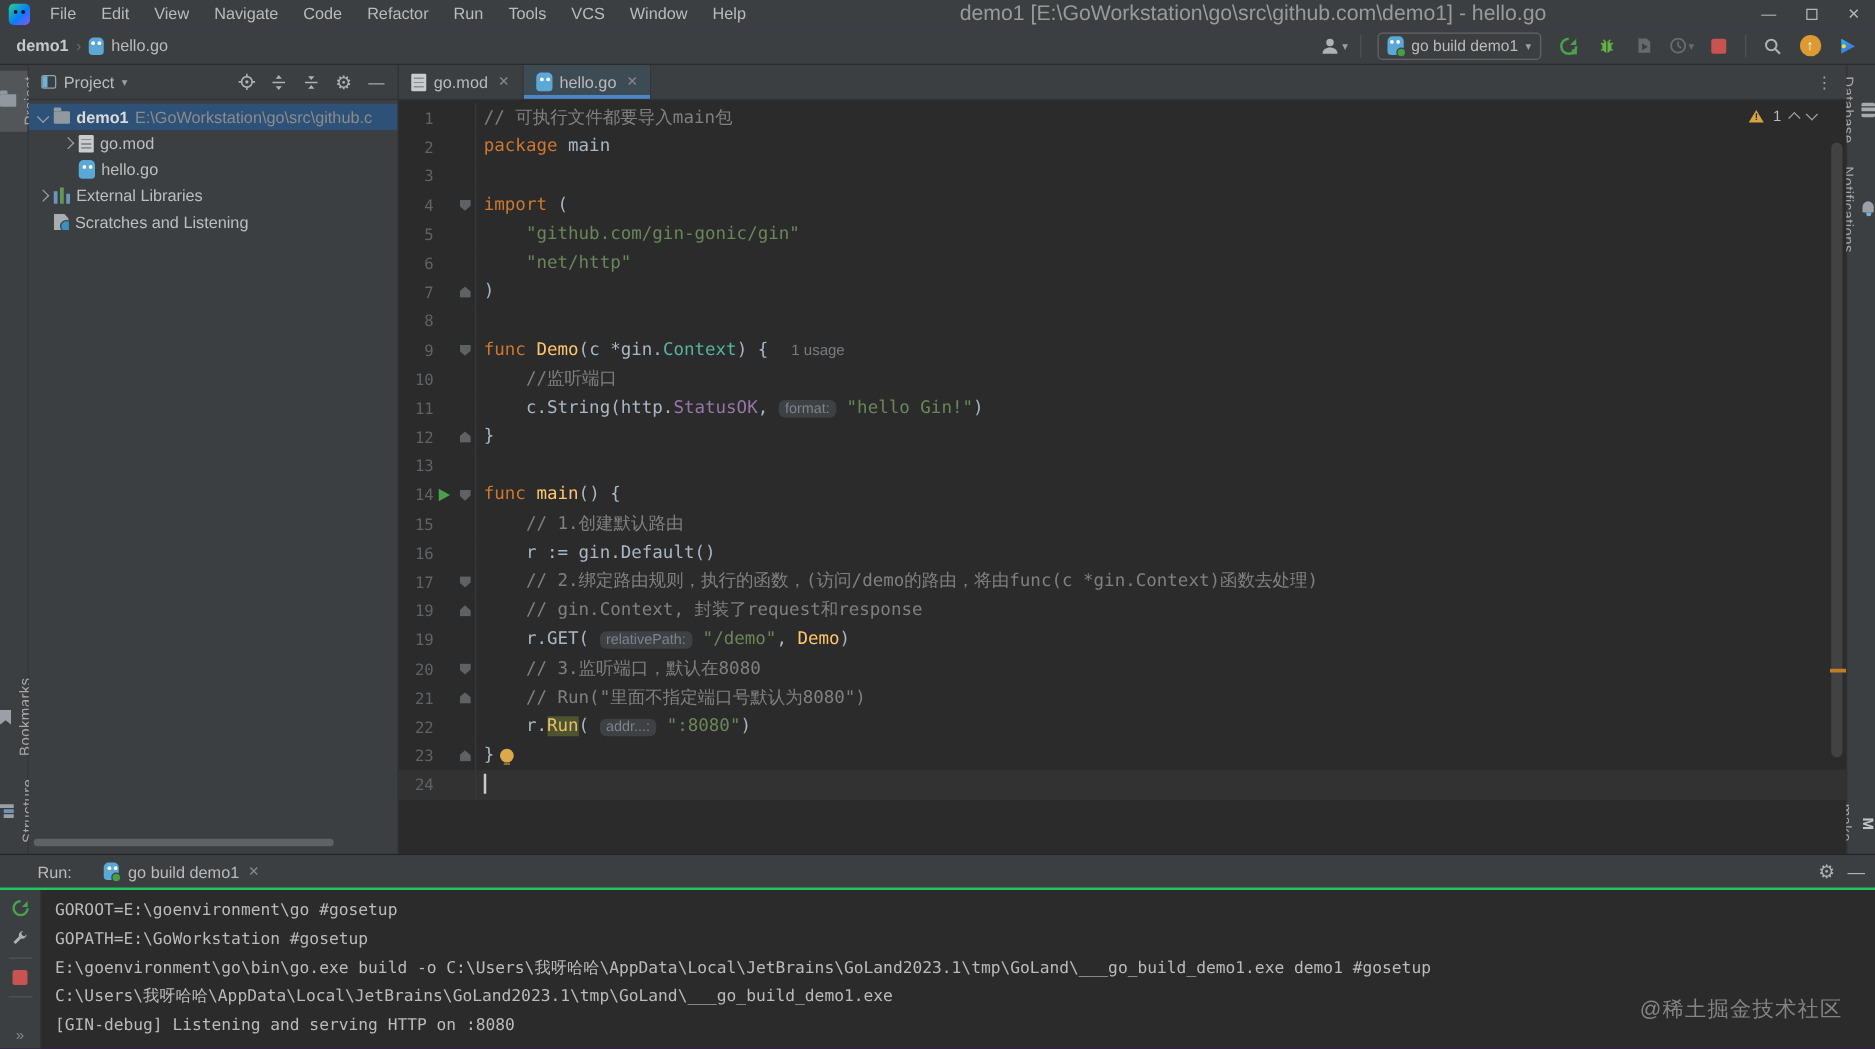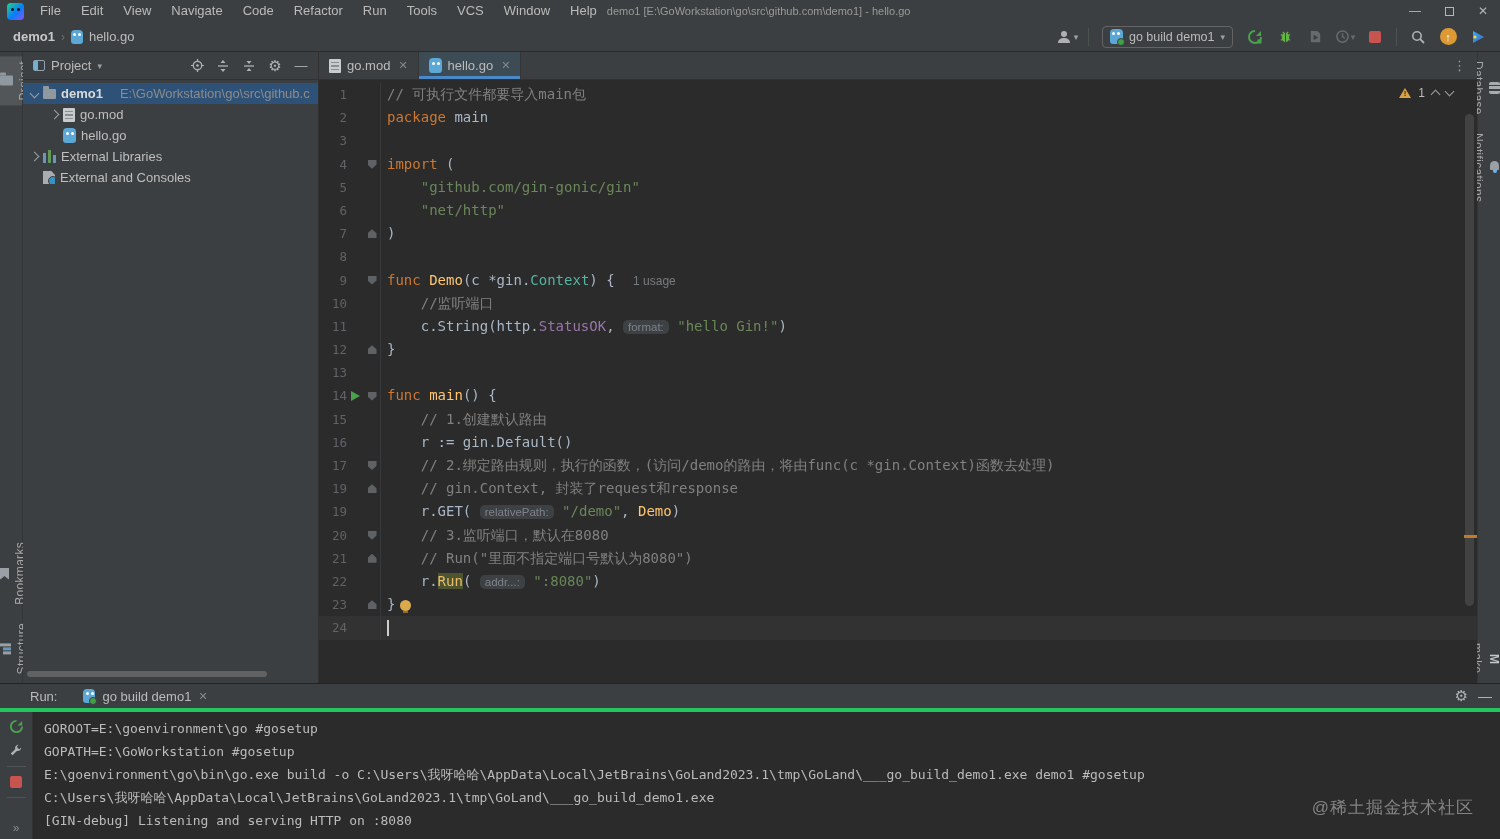--- a/index.html
+++ b/index.html
@@ -8,21 +8,21 @@
        font-family:"Liberation Sans",sans-serif;color:#BBBBBB;overflow:hidden;
        display:flex;flex-direction:column;font-size:13px;-webkit-font-smoothing:antialiased}
 
   
   .titlebar{height:22px;display:flex;align-items:center;background:#3C3F41;flex:0 0 auto}
   .applogo{width:17px;height:17px;margin:0 6px 0 7px;border-radius:4px;
            background:linear-gradient(135deg,#21D789 0%,#087CFA 55%,#8B57F5 100%);position:relative;flex:0 0 auto}
   .applogo::after{content:"";position:absolute;left:4px;top:5px;width:3px;height:3px;border-radius:50%;
            background:#0c1021;box-shadow:6px 0 0 #0c1021}
   .menu-item{padding:0 10px;line-height:22px;color:#BBBBBB;cursor:default}
-  .win-title{flex:1;text-align:left;color:#9A9A9A;font-size:11px;white-space:nowrap;overflow:hidden}
+  .win-title{flex:1;text-align:center;color:#9A9A9A;font-size:17px;white-space:nowrap;overflow:hidden}
   .win-controls{display:flex;flex:0 0 auto}
   .win-btn{width:34px;height:22px;display:flex;align-items:center;justify-content:center;color:#B6B6B6;font-size:12px}
   .win-btn .maxbox{width:9px;height:9px;border:1.3px solid #B6B6B6}
 
   
   .navbar{height:30px;display:flex;align-items:center;background:#3C3F41;border-bottom:1px solid #2B2B2B;flex:0 0 auto}
   .crumbs{display:flex;align-items:center;padding-left:13px;gap:6px}
   .crumb-project{font-weight:bold;color:#C8C8C8}
   .crumb-sep{color:#6E6E6E;font-size:12px}
   .navbar-right{margin-left:auto;display:flex;align-items:center;gap:6px;padding-right:10px}
@@ -80,21 +80,21 @@
   .panelicon{width:12px;height:11px;border:1.3px solid #8FA3B0;border-radius:2px;position:relative}
   .panelicon::before{content:"";position:absolute;left:0;top:0;width:4px;height:100%;background:#6FB2D6}
   .phead .ptitle{color:#BBBBBB}
   .phead-icons{margin-left:auto;display:flex;align-items:center;gap:4px}
   .pic{width:22px;height:22px;display:flex;align-items:center;justify-content:center;color:#AFB1B3;border-radius:3px;font-size:13px}
   .tree{padding-top:3px;position:relative;flex:1;overflow:hidden}
   .trow{height:21px;display:flex;align-items:center;white-space:nowrap;overflow:hidden;gap:5px;padding-right:4px}
   .trow.sel{background:#2D5177}
   .trow .tlabel{color:#BFBFBF}
   .trow .tlabel.b{font-weight:bold;color:#DADADA}
-  .trow .tpath{color:#8C8C8C;margin-left:12px}
+  .trow .tpath{color:#8C8C8C;margin-left:0}
   .chev{width:7px;height:7px;border-right:1.6px solid #9DA0A3;border-bottom:1.6px solid #9DA0A3;flex:0 0 auto}
   .chev.right{transform:rotate(-45deg)}
   .chev.down{transform:rotate(45deg)}
   .chev.none{border:none}
   .ticon{display:inline-block;position:relative;flex:0 0 auto}
   .i-gomod{width:12px;height:14px;background:#C9CCCE;border-radius:1px;position:relative}
   .i-gomod::before{content:"";position:absolute;left:2px;top:3px;width:8px;height:8px;
        background:repeating-linear-gradient(#8A8D90 0 1.4px,transparent 1.4px 3.4px)}
   .i-gofile{width:13px;height:15px;border-radius:4px 4px 3px 3px;background:#5BA7D6;position:relative}
   .i-gofile::before{content:"";position:absolute;top:3.5px;left:3px;width:3px;height:3px;border-radius:50%;background:#fff;box-shadow:5px 0 0 #fff}
@@ -142,21 +142,21 @@
   .warn-tri{width:0;height:0;border-left:6px solid transparent;border-right:6px solid transparent;border-bottom:10px solid #D9A343;position:relative}
   .warn-tri::after{content:"!";position:absolute;left:-1.6px;top:1px;color:#2B2B2B;font-size:8px;font-weight:bold}
   .ichev{width:7px;height:7px;border-right:1.6px solid #9DA0A3;border-bottom:1.6px solid #9DA0A3}
   .ichev.up{transform:rotate(-135deg);margin-top:3px}
   .ichev.dn{transform:rotate(45deg);margin-bottom:3px}
   .vscroll{position:absolute;top:34px;right:3px;width:9px;height:492px;border-radius:5px;background:rgba(170,170,170,.18)}
   .stripe-mark{position:absolute;right:0;top:455px;width:13px;height:3px;background:#C07D28}
 
   
   .runpanel{height:156px;border-top:1px solid #232323;background:#2B2B2B;display:flex;flex-direction:column;flex:0 0 auto}
-  .runhead{height:28px;background:#3C3F41;border-bottom:4px solid #22c55e;display:flex;align-items:center;gap:8px;padding:0 8px 0 30px;flex:0 0 auto}
+  .runhead{height:28px;background:#3C3F41;border-bottom:2px solid #22c55e;display:flex;align-items:center;gap:8px;padding:0 8px 0 30px;flex:0 0 auto}
   .runtab{display:flex;align-items:center;gap:7px;margin-left:14px;padding:2px 4px}
   .runtab .x{color:#85898C;font-size:11px}
   .runhead-right{margin-left:auto;display:flex;align-items:center;gap:10px}
   .gearglyph{color:#AFB1B3;font-size:15px}
   .minus{color:#AFB1B3;font-size:14px}
   .runbody{flex:1;display:flex;min-height:0}
   .runtools{width:33px;background:#3C3F41;border-right:1px solid #323232;display:flex;flex-direction:column;align-items:center;gap:9px;padding-top:7px}
   .rt-sep{width:19px;height:1px;background:#515456}
   .rerun{color:#4AA14C;font-size:15px;font-weight:bold;line-height:14px}
   .moreArr{margin-top:auto;margin-bottom:4px;color:#85898C;font-size:12px}
@@ -340,21 +340,21 @@
             <span class="tlabel">hello.go</span>
           </div>
           <div class="trow" style="padding-left: 8px;">
             <span class="chev right"></span>
             <span class="ticon i-extlib"></span>
             <span class="tlabel">External Libraries</span>
           </div>
           <div class="trow" style="padding-left: 8px;">
             <span class="chev none"></span>
             <span class="ticon i-scratch"></span>
-            <span class="tlabel">External and Consoles</span>
+            <span class="tlabel">Scratches and Listening</span>
           </div>
         </div>
       <div class="hscroll"></div>
     </div>
 
     <div class="editor">
       <div class="tabbar" id="tabs">
           <div class="tab">
             <span class="ticon i-gomod"></span>
             <span>go.mod</span>

